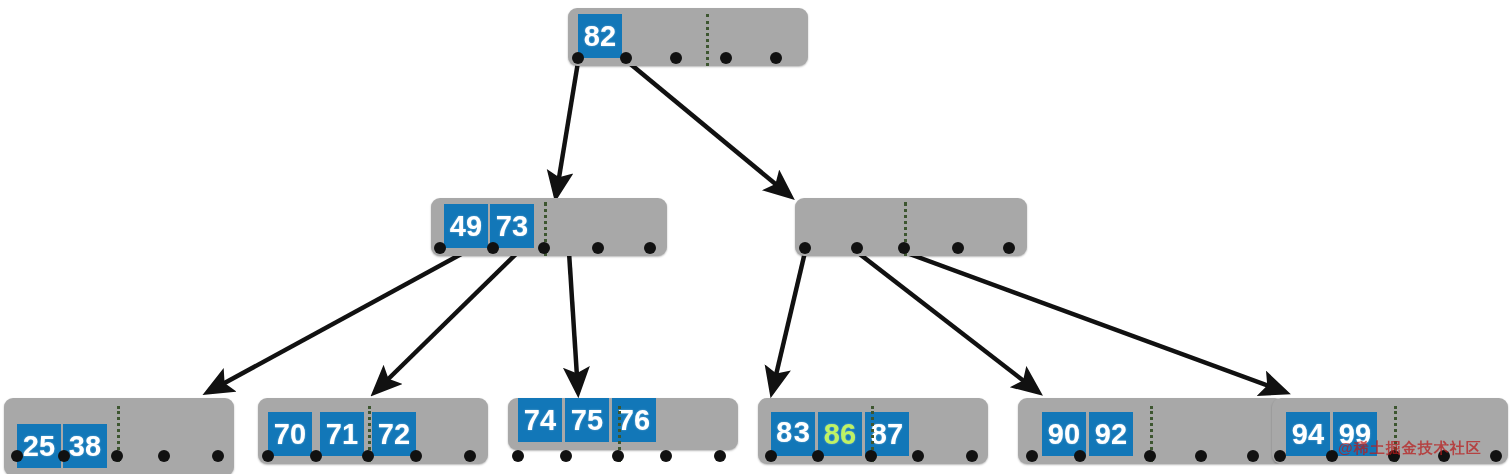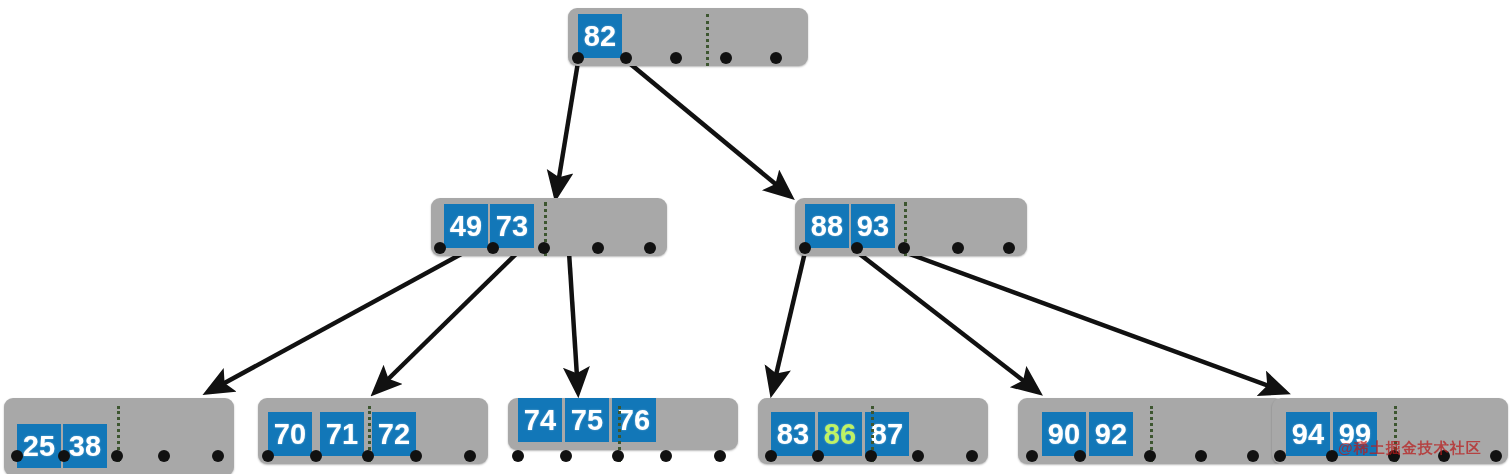--- a/index.html
+++ b/index.html
@@ -95,24 +95,20 @@
           <div class="cell" style="width: 44px; height: 44px; background: rgb(18, 119, 184); color: rgb(255, 255, 255); font-size: 29px;">73</div>
         </div>
         <div class="divider" style="left: 113px; top: 4px; height: 54px; border-left-width: 3px; border-left-color: rgb(61, 86, 48);"></div>
         <div class="ptr" style="width: 12px; height: 12px; left: 3px; top: 44px; background: rgb(17, 17, 17);"></div>
         <div class="ptr" style="width: 12px; height: 12px; left: 56px; top: 44px; background: rgb(17, 17, 17);"></div>
         <div class="ptr" style="width: 12px; height: 12px; left: 107px; top: 44px; background: rgb(17, 17, 17);"></div>
         <div class="ptr" style="width: 12px; height: 12px; left: 161px; top: 44px; background: rgb(17, 17, 17);"></div>
         <div class="ptr" style="width: 12px; height: 12px; left: 213px; top: 44px; background: rgb(17, 17, 17);"></div>
       </div>
       <div class="node" style="left: 795px; top: 198px; width: 232px; height: 58px; background: rgb(168, 168, 168);">
-        <div class="cells" style="left: 10px; gap: 2px;">
-          <div class="cell" style="width: 44px; height: 44px; background: rgb(18, 119, 184); color: rgb(255, 255, 255); font-size: 29px;">88</div>
-          <div class="cell" style="width: 44px; height: 44px; background: rgb(18, 119, 184); color: rgb(255, 255, 255); font-size: 29px;">93</div>
-        </div>
         <div class="divider" style="left: 109px; top: 4px; height: 54px; border-left-width: 3px; border-left-color: rgb(61, 86, 48);"></div>
         <div class="ptr" style="width: 12px; height: 12px; left: 4px; top: 44px; background: rgb(17, 17, 17);"></div>
         <div class="ptr" style="width: 12px; height: 12px; left: 56px; top: 44px; background: rgb(17, 17, 17);"></div>
         <div class="ptr" style="width: 12px; height: 12px; left: 103px; top: 44px; background: rgb(17, 17, 17);"></div>
         <div class="ptr" style="width: 12px; height: 12px; left: 157px; top: 44px; background: rgb(17, 17, 17);"></div>
         <div class="ptr" style="width: 12px; height: 12px; left: 208px; top: 44px; background: rgb(17, 17, 17);"></div>
       </div>
       <div class="node" style="left: 4px; top: 398px; width: 230px; height: 78px; background: rgb(168, 168, 168);">
         <div class="cells" style="left: 13px; gap: 2px;">
           <div class="cell" style="width: 44px; height: 44px; background: rgb(18, 119, 184); color: rgb(255, 255, 255); font-size: 29px;">25</div>
@@ -146,21 +142,21 @@
         </div>
         <div class="divider" style="left: 110px; top: 8px; height: 56px; border-left-width: 3px; border-left-color: rgb(61, 86, 48);"></div>
         <div class="ptr" style="width: 12px; height: 12px; left: 4px; top: 52px; background: rgb(17, 17, 17);"></div>
         <div class="ptr" style="width: 12px; height: 12px; left: 52px; top: 52px; background: rgb(17, 17, 17);"></div>
         <div class="ptr" style="width: 12px; height: 12px; left: 104px; top: 52px; background: rgb(17, 17, 17);"></div>
         <div class="ptr" style="width: 12px; height: 12px; left: 152px; top: 52px; background: rgb(17, 17, 17);"></div>
         <div class="ptr" style="width: 12px; height: 12px; left: 206px; top: 52px; background: rgb(17, 17, 17);"></div>
       </div>
       <div class="node" style="left: 758px; top: 398px; width: 230px; height: 66px; background: rgb(168, 168, 168);">
         <div class="cells" style="left: 13px; gap: 3px;">
-          <div class="cell" style="width: 44px; height: 44px; background: rgb(18, 119, 184); color: rgb(255, 255, 255); font-size: 29px;">83</div>
+          <div class="cell" style="width: 44px; height: 44px; background: rgb(18, 119, 184); color: rgb(255, 255, 255); font-size: 29px; font-family: Liberation Mono, monospace;">83</div>
           <div class="cell" style="width: 44px; height: 44px; background: rgb(18, 119, 184); color: #bef264; font-size: 29px;">86</div>
           <div class="cell" style="width: 44px; height: 44px; background: rgb(18, 119, 184); color: rgb(255, 255, 255); font-size: 29px;">87</div>
         </div>
         <div class="divider" style="left: 113px; top: 8px; height: 56px; border-left-width: 3px; border-left-color: rgb(61, 86, 48);"></div>
         <div class="ptr" style="width: 12px; height: 12px; left: 7px; top: 52px; background: rgb(17, 17, 17);"></div>
         <div class="ptr" style="width: 12px; height: 12px; left: 54px; top: 52px; background: rgb(17, 17, 17);"></div>
         <div class="ptr" style="width: 12px; height: 12px; left: 107px; top: 52px; background: rgb(17, 17, 17);"></div>
         <div class="ptr" style="width: 12px; height: 12px; left: 154px; top: 52px; background: rgb(17, 17, 17);"></div>
         <div class="ptr" style="width: 12px; height: 12px; left: 208px; top: 52px; background: rgb(17, 17, 17);"></div>
       </div>

